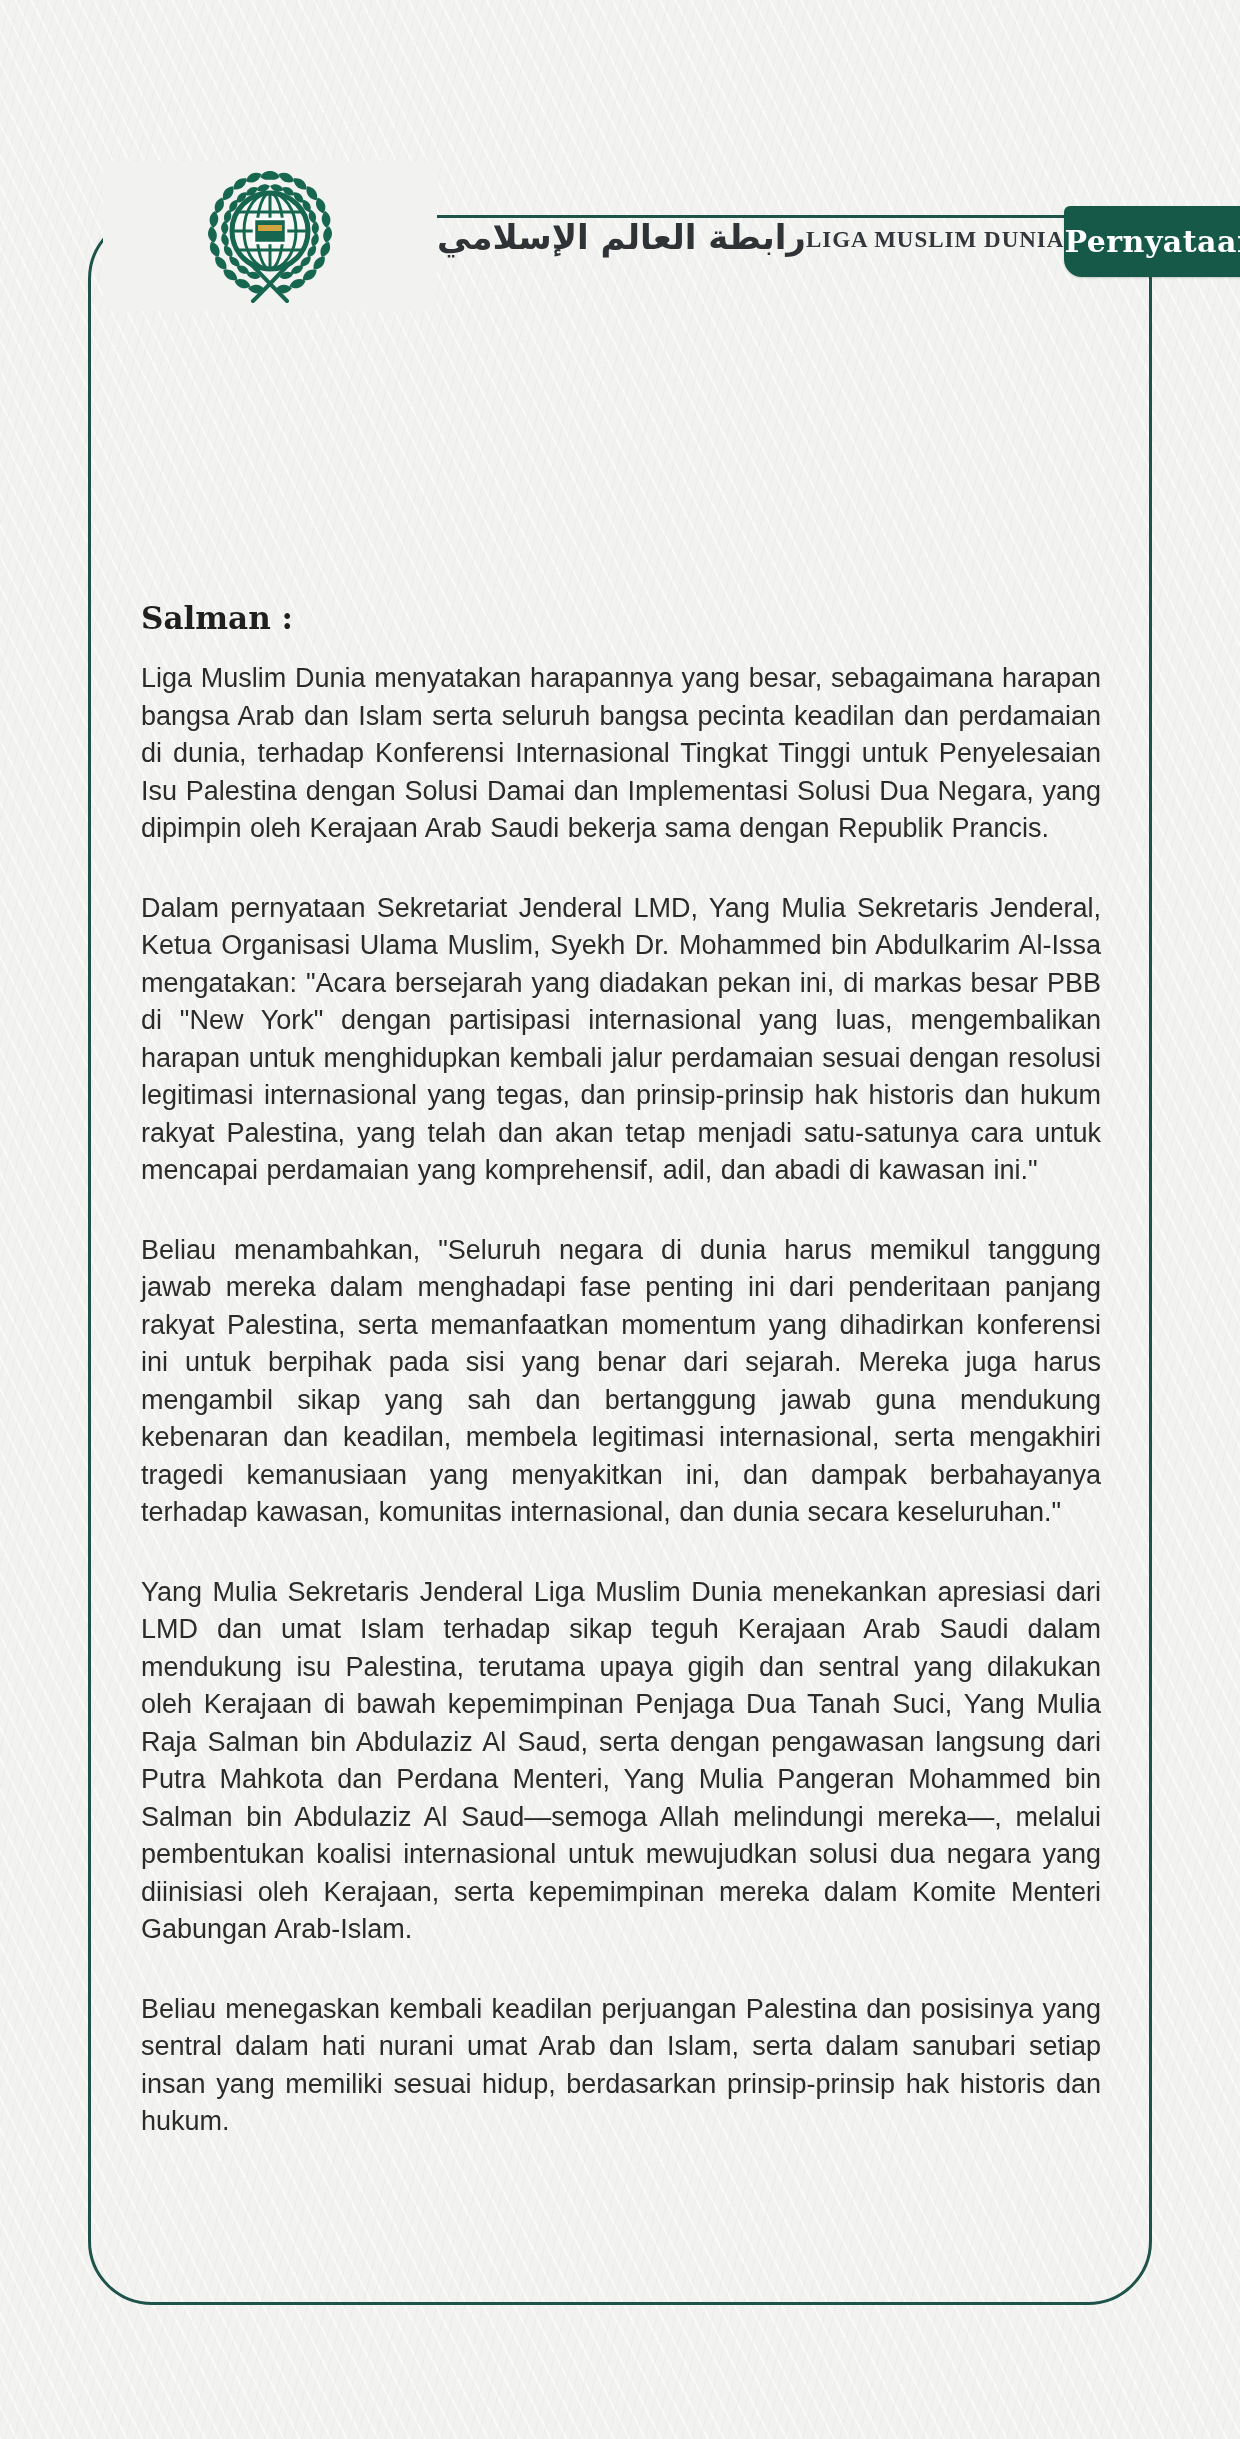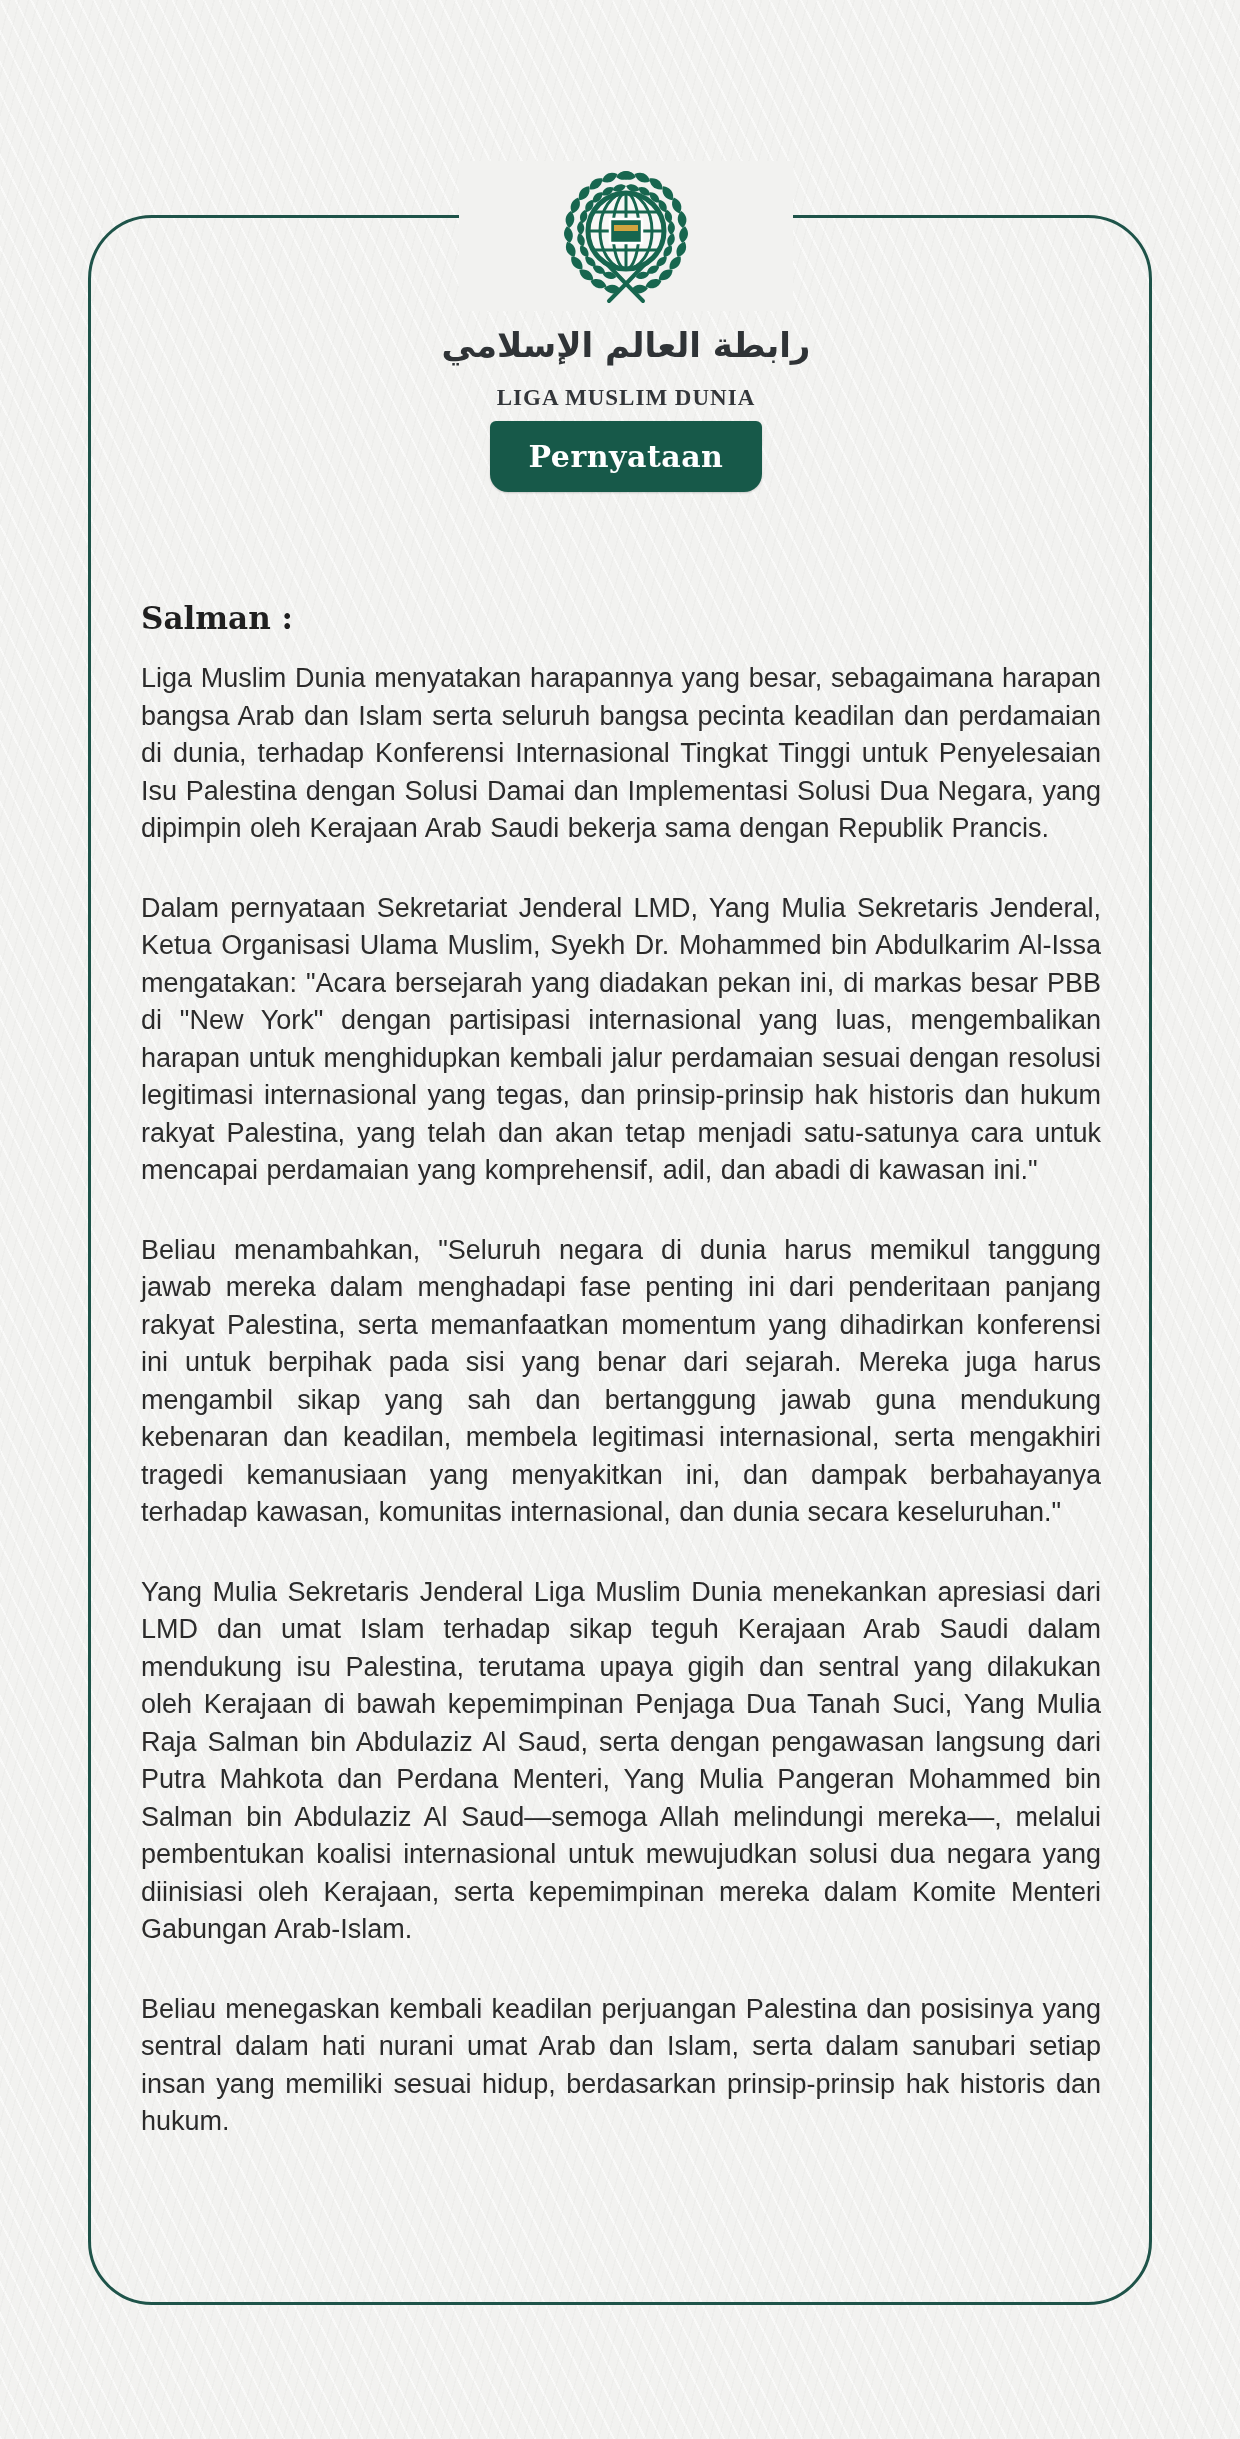--- a/index.html
+++ b/index.html
@@ -13,21 +13,21 @@
     font-family:"Liberation Sans", sans-serif;
   }
   .card{
     position:absolute;left:88px;top:215px;width:1064px;height:2090px;
     box-sizing:border-box;
     border:3px solid #1e5349;
     border-radius:64px;
   }
   .header{
     position:absolute;top:-57px;left:0;right:0;
-    display:flex;flex-direction:column;align-items:center;margin-left:12px;
+    display:flex;flex-direction:row;align-items:center;margin-left:12px;
   }
   .logo-mask{
     background:#f2f2f0;
     padding:0 92px;
     line-height:0;
   }
   .emblem{width:150px;height:150px;display:block;}
   .arabic{
     direction:rtl;
     font-family:"DejaVu Sans", sans-serif;

